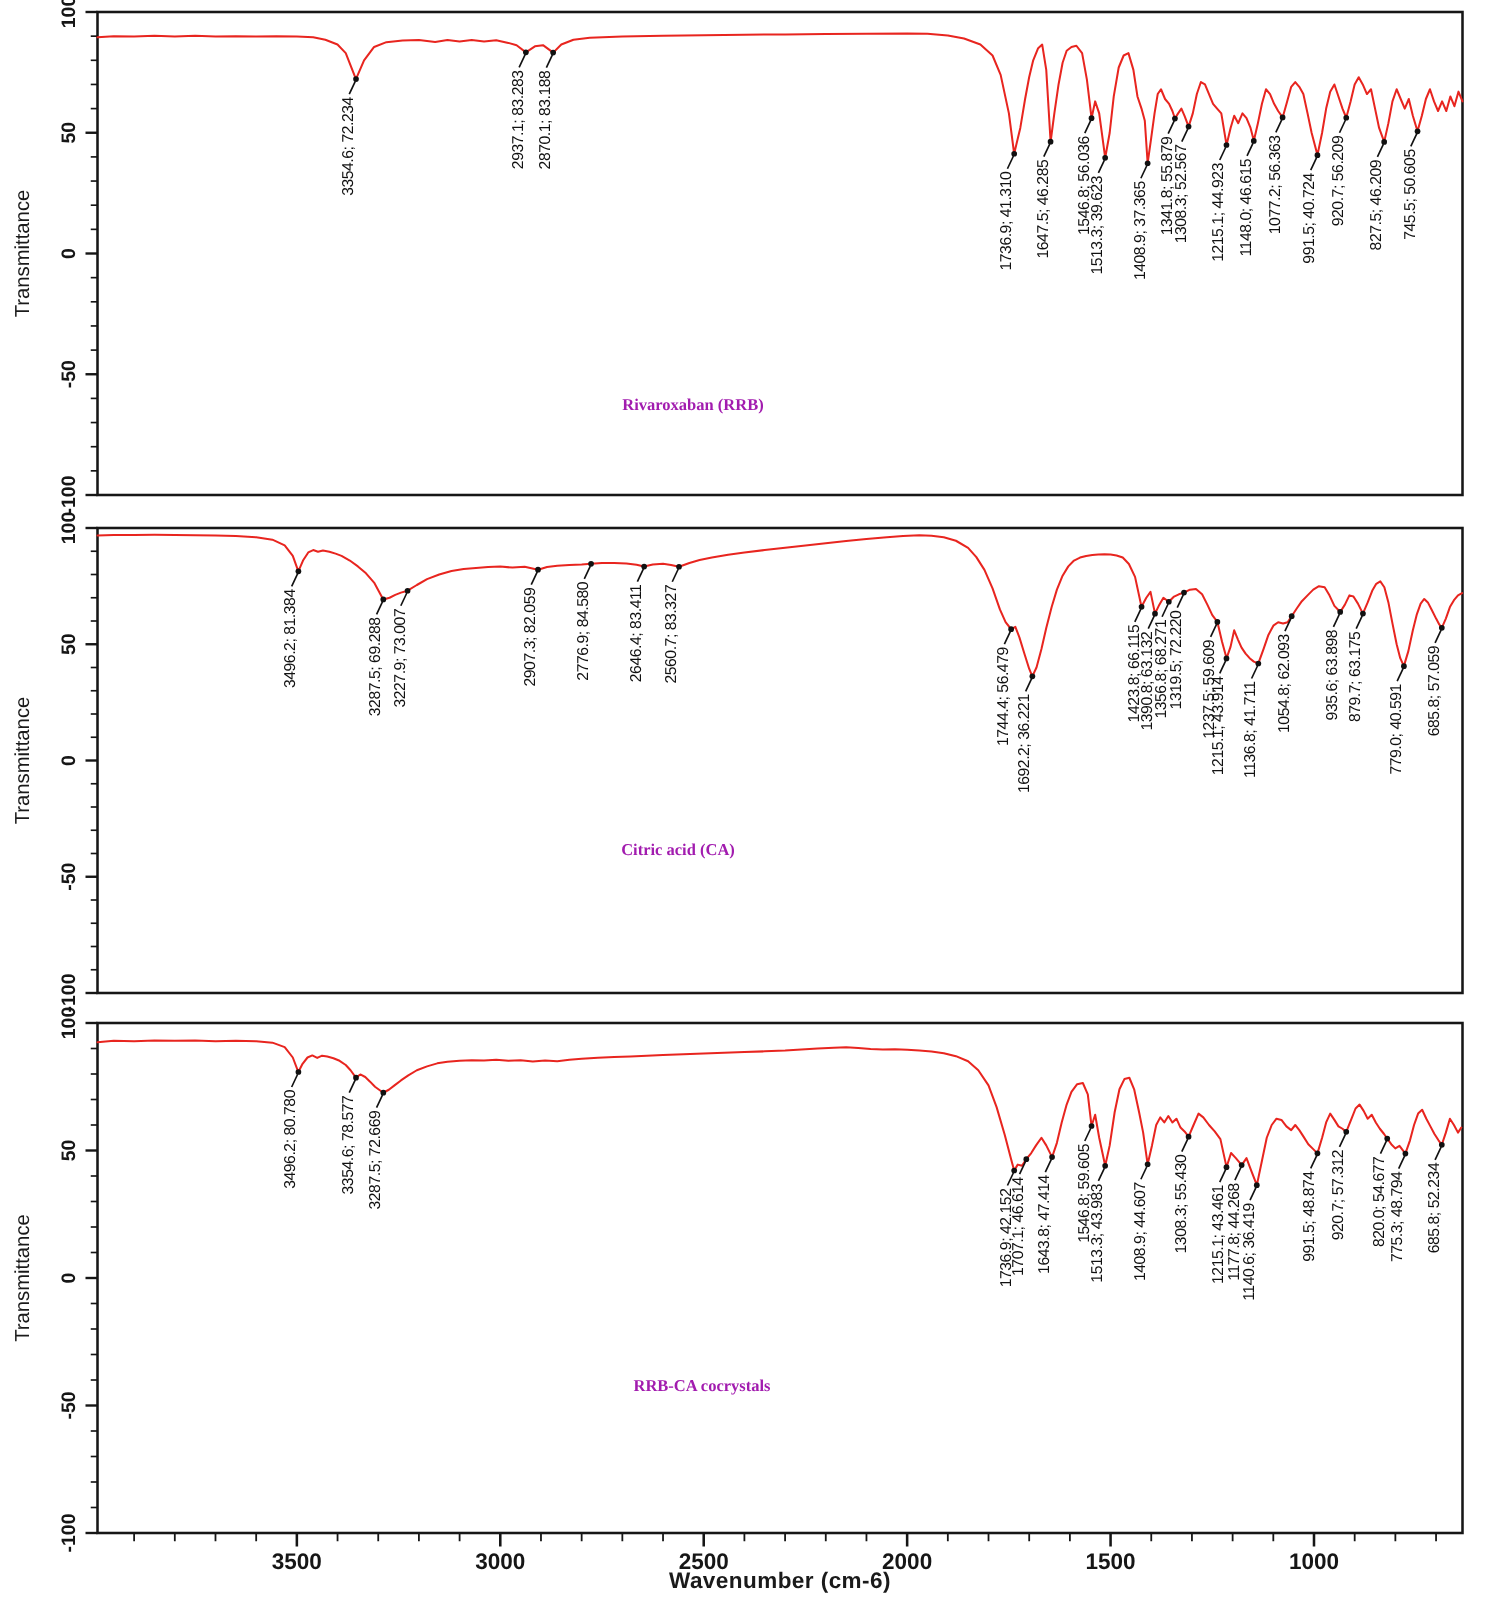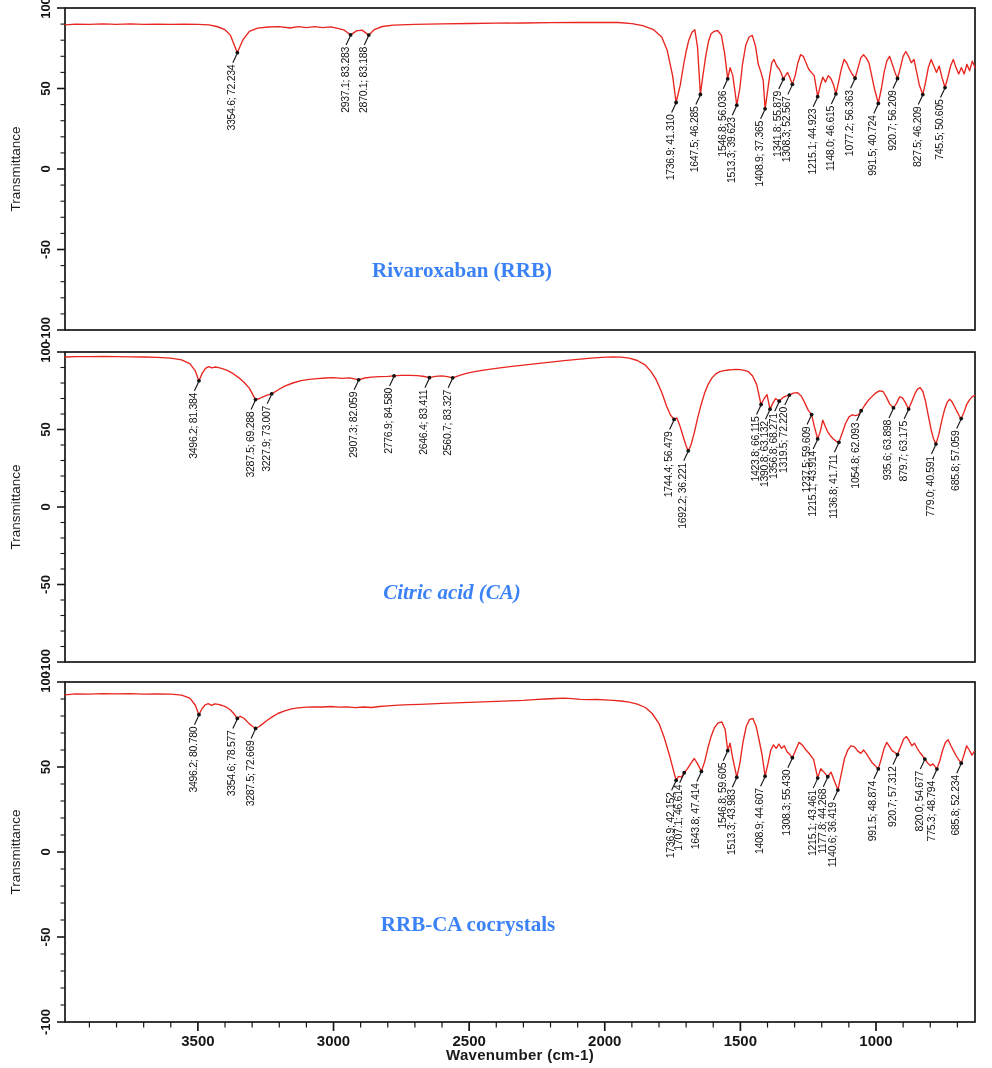--- a/index.html
+++ b/index.html
@@ -2,21 +2,21 @@
 <html><head>
 <meta charset="utf-8">
 <style>
   html,body{margin:0;padding:0;background:#fff;}
   #figure{position:relative;width:992px;height:1068px;background:#fff;overflow:hidden;
           font-family:"Liberation Sans",sans-serif;}
   #spectra-svg{position:absolute;left:0;top:0;}
   .ylabel{position:absolute;font-size:13.5px;color:#1a1a1a;white-space:nowrap;
           transform:translate(-50%,-50%) rotate(-90deg);}
   .panel-title{position:absolute;transform:translate(-50%,-50%);
-          font-family:"Liberation Serif",serif;font-weight:bold;font-size:21px;color:#3b82f6;white-space:nowrap;text-align:right;}
+          font-family:"Liberation Serif",serif;font-weight:bold;font-size:11px;color:#a21caf;white-space:nowrap;text-align:right;}
   .xlabel{position:absolute;transform:translate(-50%,-50%);
           font-weight:bold;font-size:15px;color:#1a1a1a;white-space:nowrap;letter-spacing:.3px;}
 </style>
 </head>
 <body>
 
 <div id="figure">
   <svg id="spectra-svg" width="992" height="1068" viewBox="0 0 992 1068">
       <g>
         <rect x="65" y="8" width="910" height="322" fill="none" stroke="#161616" stroke-width="1.7"></rect>
@@ -429,17 +429,17 @@
         <line x1="930.2459016393442" y1="1022" x2="930.2459016393442" y2="1027.5" stroke="#161616" stroke-width="1.2"></line>
         <line x1="957.3695976154993" y1="1022" x2="957.3695976154993" y2="1027.5" stroke="#161616" stroke-width="1.2"></line>
       </g>
     </svg>
 
   <div class="ylabel" style="left:15px;top:169px;">Transmittance</div>
   <div class="ylabel" style="left:15px;top:507px;">Transmittance</div>
   <div class="ylabel" style="left:15px;top:852px;">Transmittance</div>
 
   <div class="panel-title" style="left:462px;top:270px;">Rivaroxaban (RRB)</div>
-  <div class="panel-title" style="left:452px;top:592px;font-style:italic;">Citric acid (CA)</div>
+  <div class="panel-title" style="left:452px;top:567px;">Citric acid (CA)</div>
   <div class="panel-title" style="left:468px;top:924px;">RRB-CA cocrystals</div>
 
-  <div class="xlabel" style="left:520px;top:1054px;">Wavenumber (cm-1)</div>
+  <div class="xlabel" style="left:520px;top:1054px;">Wavenumber (cm-6)</div>
 </div>
 
 </body></html>

